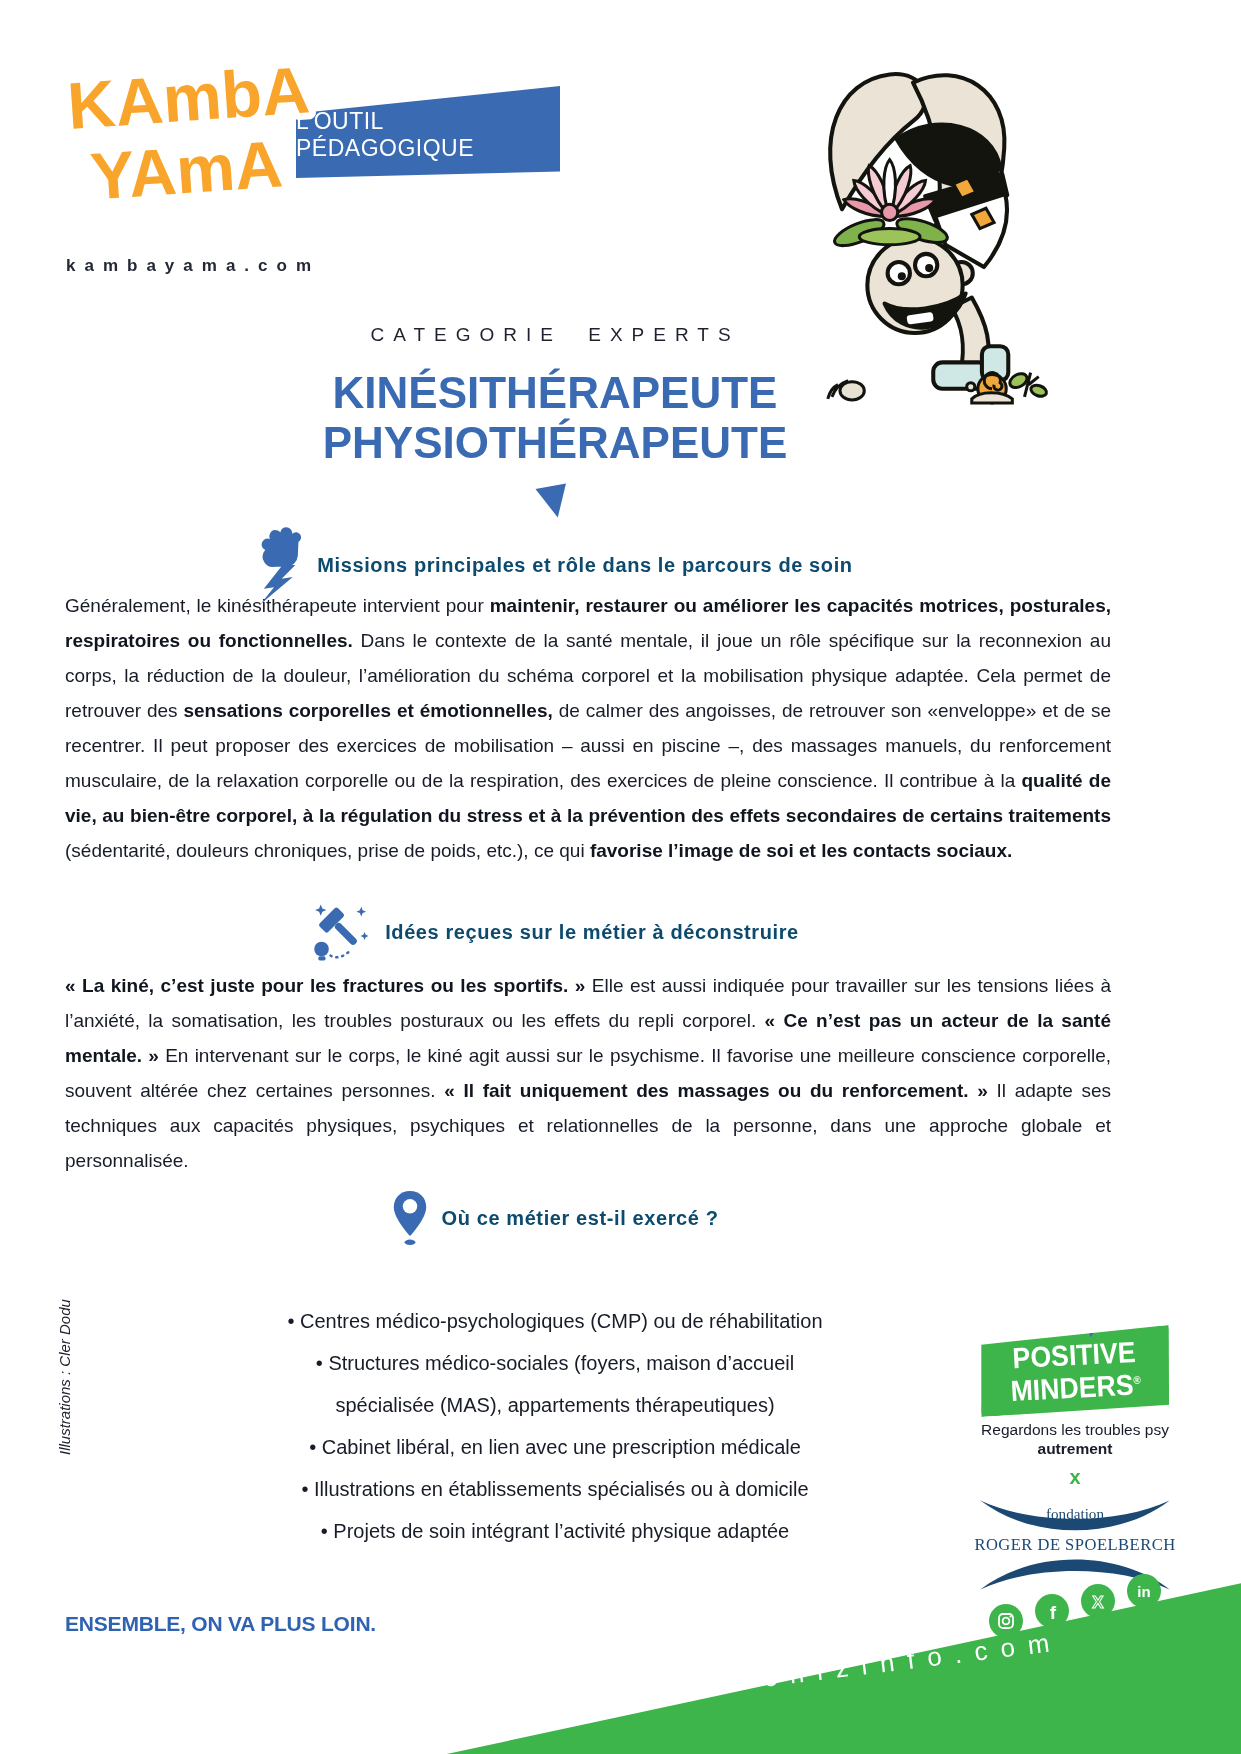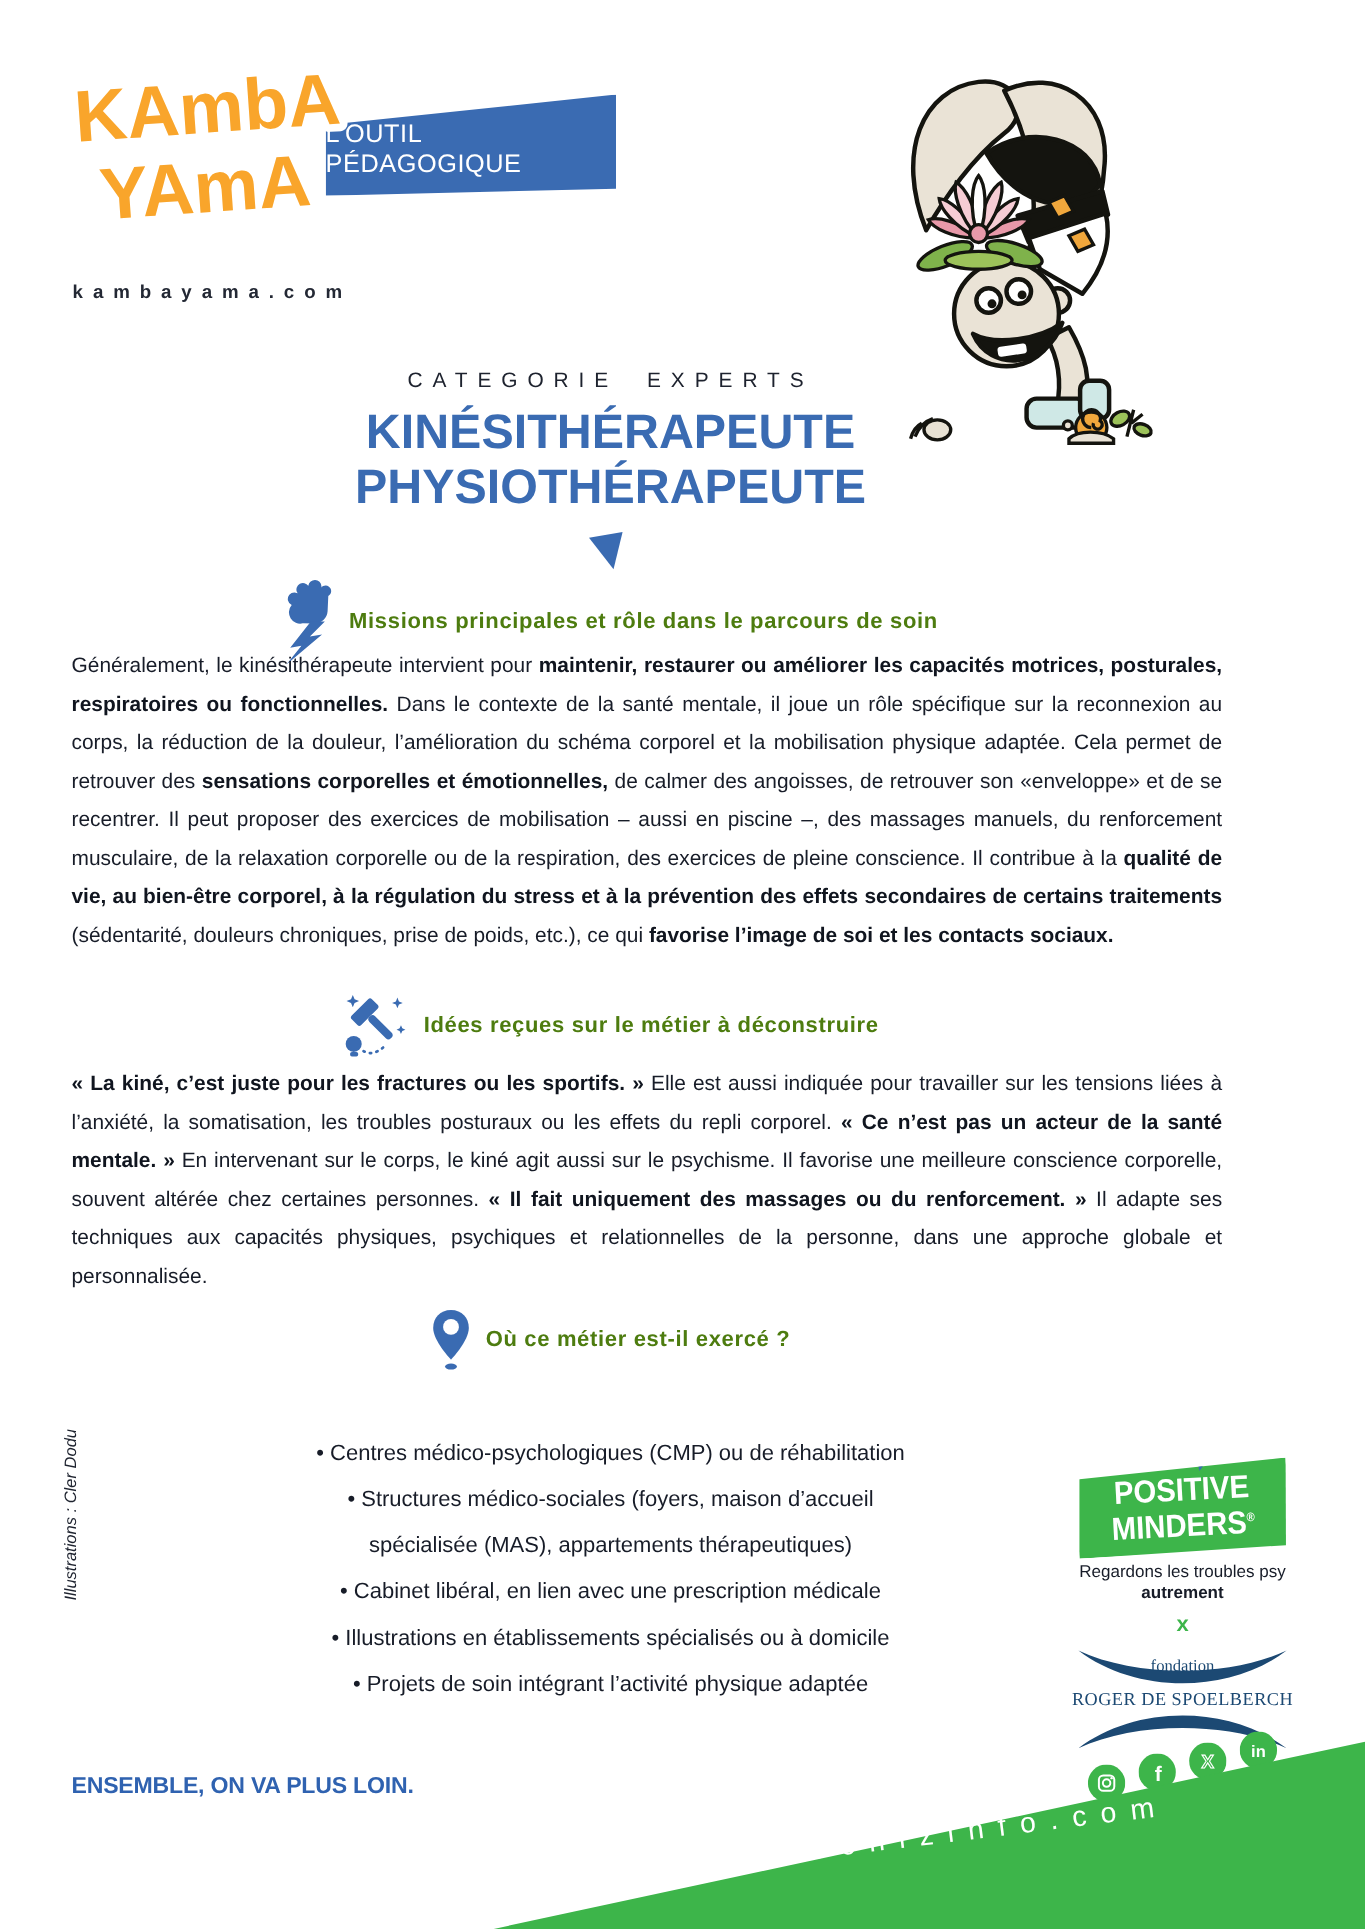--- a/index.html
+++ b/index.html
@@ -10,27 +10,27 @@
   
   .banner{left:296px;top:86px;width:264px;height:92px;background:#3a6bb2;
           clip-path:polygon(0 30%,100% 0,100% 93%,0 100%);
           display:flex;align-items:center;justify-content:center;}
   .banner span{color:#fff;font-size:23px;letter-spacing:.5px;padding-top:6px;}
   .series-title{left:62px;top:200px;font-size:42px;font-weight:bold;letter-spacing:-1px;color:#3db54a;}
   .site{left:66px;top:256px;font-size:17px;letter-spacing:9px;font-weight:bold;color:#232834;}
 
   
   .col{left:65px;width:980px;text-align:center;}
-  .category{top:336px;font-size:19px;letter-spacing:9px;word-spacing:12px;color:#1d222e;font-weight:500;}
+  .category{top:324px;font-size:19px;letter-spacing:9px;word-spacing:12px;color:#1d222e;font-weight:500;}
   .main-title{top:368px;font-size:44px;line-height:50px;font-weight:bold;color:#3a6bb2;letter-spacing:0px;}
   .tri{left:538px;top:486px;width:0;height:0;border-left:17px solid transparent;
        border-right:14px solid transparent;border-top:32px solid #3a6bb2;transform:rotate(-10deg);}
 
   .sec-head{display:flex;align-items:center;justify-content:center;gap:14px;}
-  .sec-head .txt{color:#4d7c0f;font-weight:bold;font-size:20px;letter-spacing:.6px;}
+  .sec-head .txt{color:#0c4a6e;font-weight:bold;font-size:20px;letter-spacing:.6px;}
 
   .para{left:65px;width:1046px;font-size:19px;line-height:35px;text-align:justify;color:#171c28;}
   .para b{color:#10151f;}
 
   .locations{left:65px;width:980px;text-align:center;font-size:20px;line-height:42px;color:#171c28;}
 
   
   .sidebar{left:972px;top:1330px;width:206px;text-align:center;}
   .pm-box{position:relative;width:192px;height:82px;margin:0 auto;background:#3db54a;
           transform:rotate(-3deg);clip-path:polygon(2% 12%,100% 0%,98% 97%,0% 100%);

